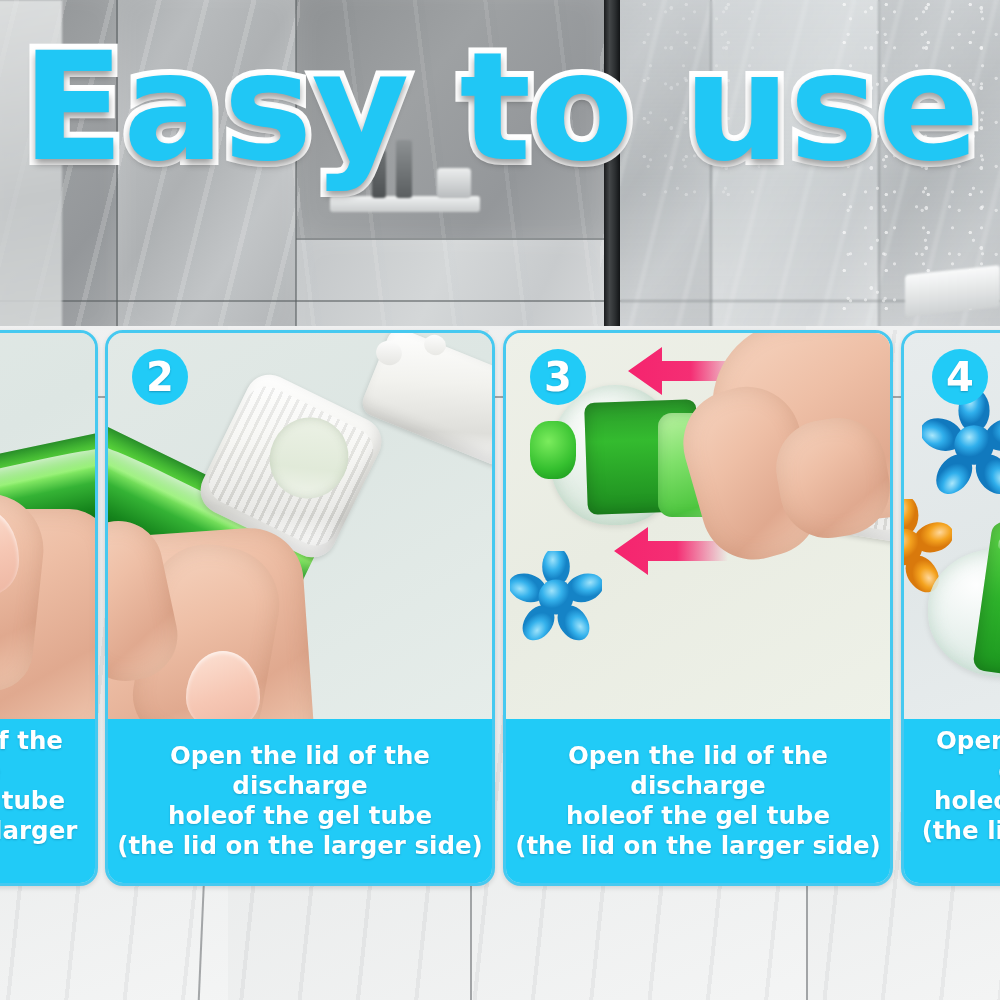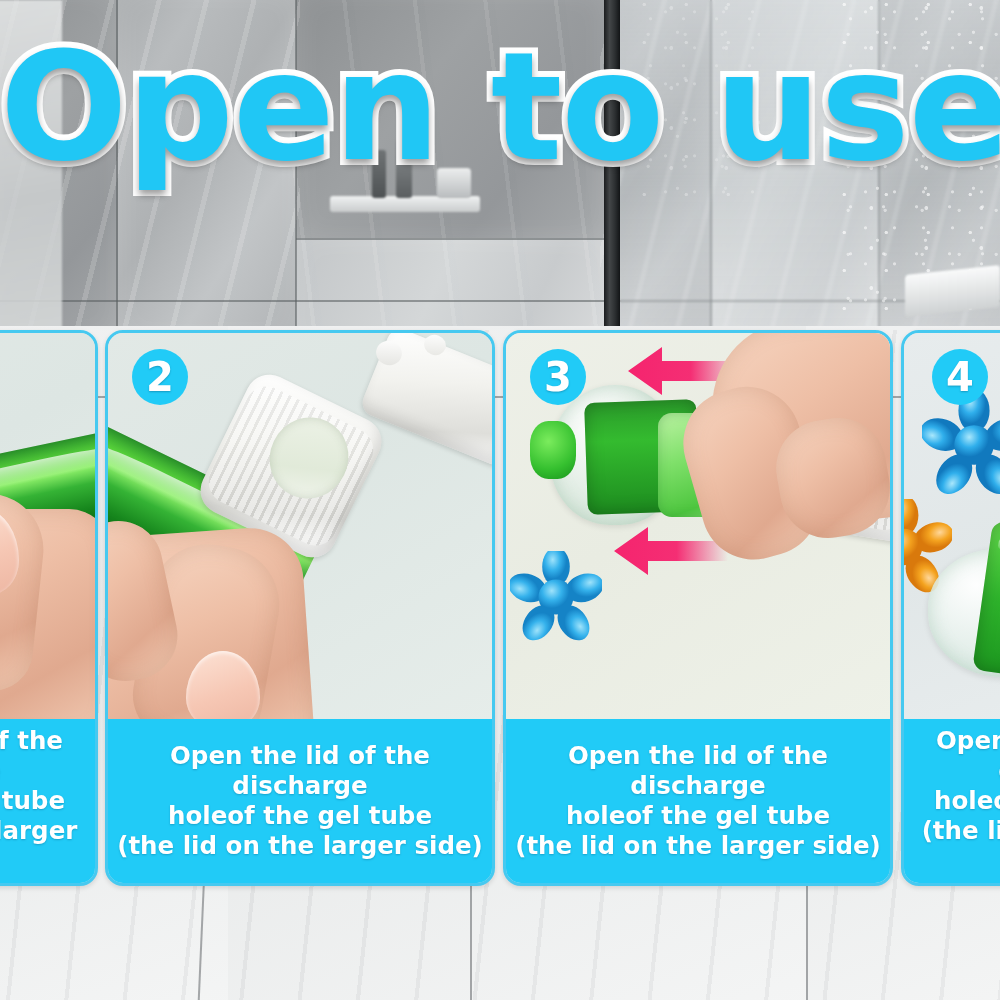--- a/index.html
+++ b/index.html
@@ -211,21 +211,21 @@
     <div class="ftile" style="left:806px;top:-4px;width:230px;height:690px;"></div>
     <div class="fvein" style="left:0;top:0;width:1000px;height:680px;"></div>
     <div class="fgrout" style="left:0;top:66px;width:1000px;height:2px;"></div>
     <div class="fgrout" style="left:227px;top:0;width:2px;height:680px;transform:rotate(2.5deg);transform-origin:top center;"></div>
     <div class="fgrout" style="left:806px;top:0;width:2px;height:680px;"></div>
 
     <div class="fgrout" style="left:470px;top:556px;width:2px;height:130px;"></div>
   </div>
 </div>
 
-<div id="title">Open to use</div>
+<div id="title">Easy to use</div>
 
 <div id="panels">
 
   <div class="panel" style="left:-232px;width:330px;">
     <div class="photo">
       <div class="ph-bg"></div>
 
       <div class="tube" style="left:96px;top:118px;width:300px;height:92px;transform:rotate(-12deg);border-radius:8px;"></div>
       <div class="tube-hl" style="left:110px;top:132px;width:270px;height:20px;transform:rotate(-12deg);"></div>
 

